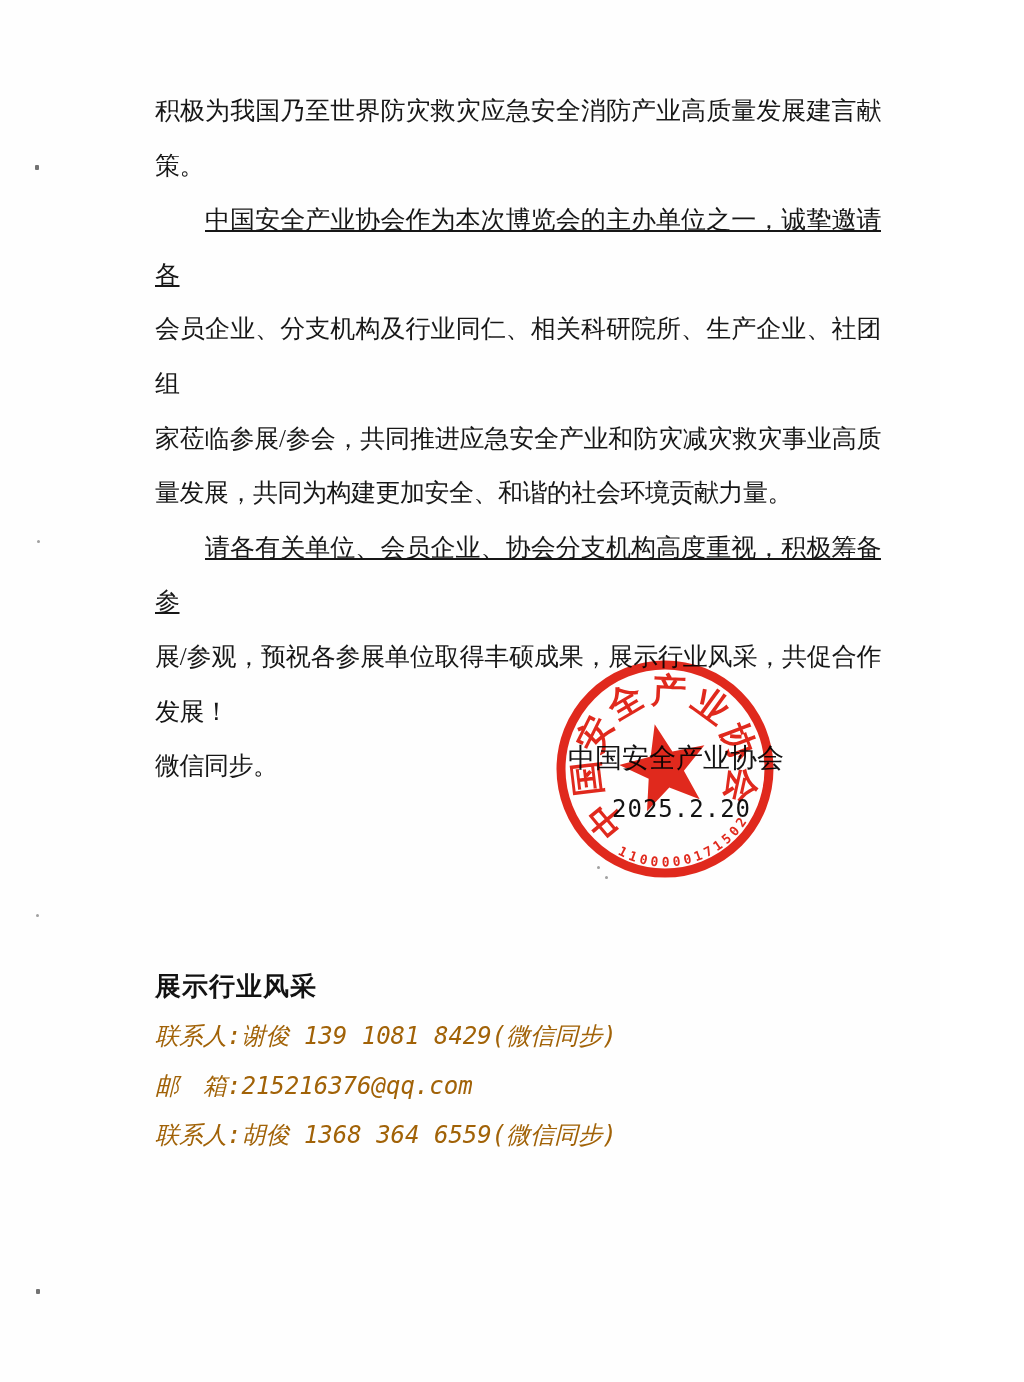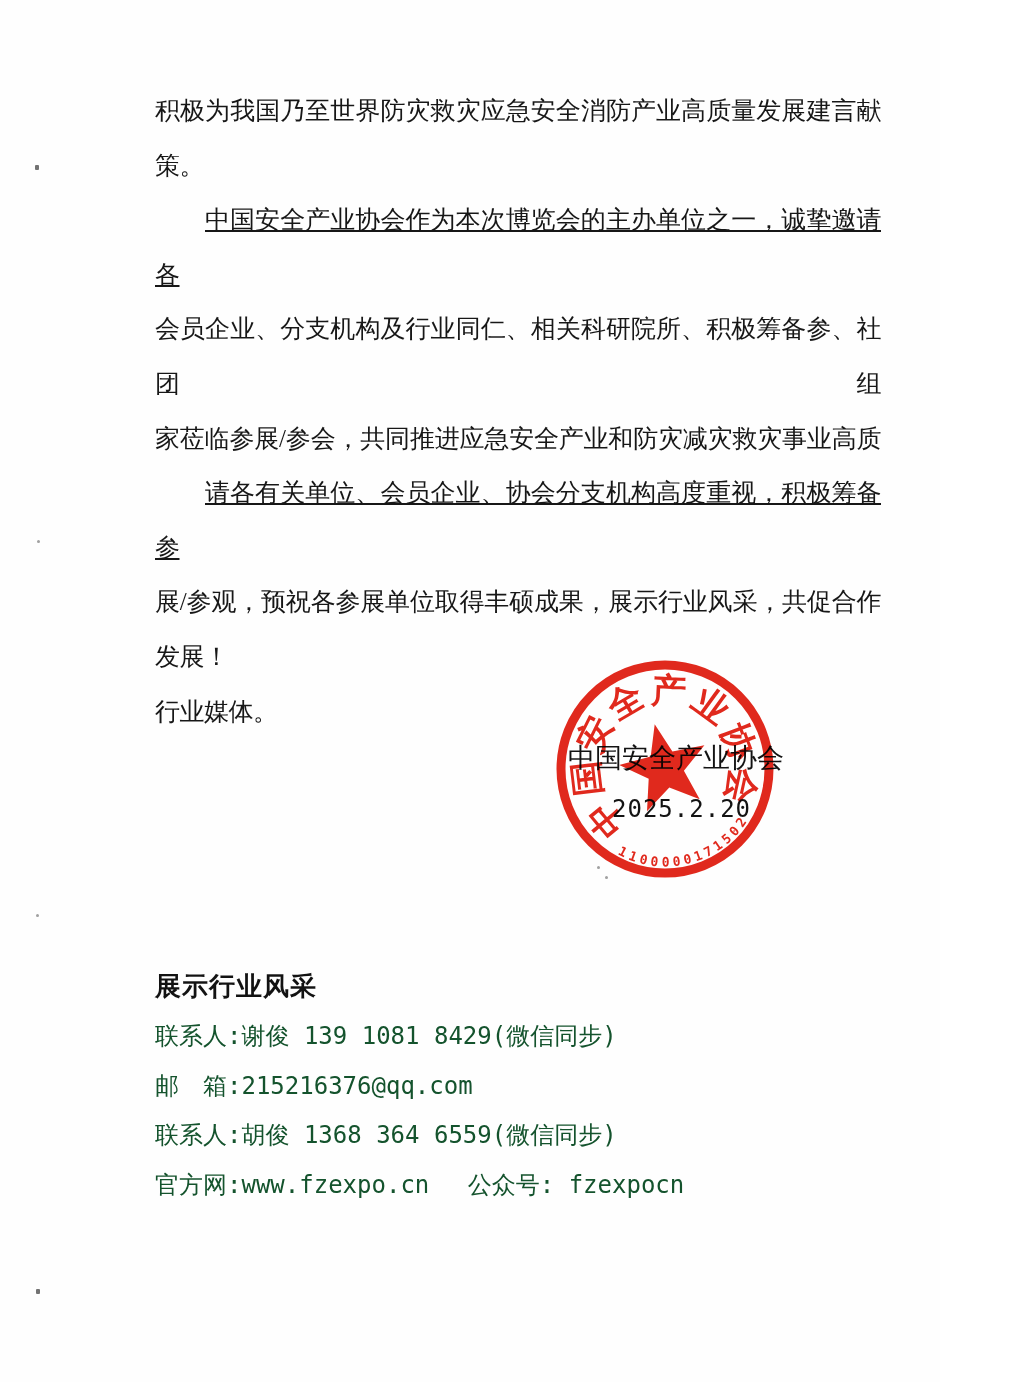--- a/index.html
+++ b/index.html
@@ -35,42 +35,43 @@
     font-size:24px;color:#131313;font-family:"DejaVu Sans Mono",monospace;
     letter-spacing:1px;white-space:nowrap;
   }
   
   .contact{position:absolute;left:155px;top:960px;}
   .contact-heading{
     font-weight:bold;font-size:26px;height:52px;line-height:52px;
     font-family:"Liberation Sans","DejaVu Sans",sans-serif;letter-spacing:1px;color:#121212;
   }
   .contact-line{
-    height:49.6px;line-height:49.6px;font-size:24px;color:#14532d;
-    font-family:"DejaVu Sans Mono","Liberation Mono",monospace;white-space:nowrap;
+    height:49.6px;line-height:49.6px;font-size:24px;color:#a16207;
+    font-family:"DejaVu Sans Mono","Liberation Mono",monospace;white-space:nowrap;font-style:italic;
   }
   
   .speck{position:absolute;width:4px;height:5px;background:#444;opacity:.75;border-radius:1px;}
   .speck.small{width:3px;height:3px;opacity:.5;border-radius:50%;}
 </style>
 </head>
 <body>
 
 <div class="page">
 
   <div class="body-text">
     <div class="bline">积极为我国乃至世界防灾救灾应急安全消防产业高质量发展建言献</div>
     <div class="bline e">策。</div>
     <div class="bline ind">中国安全产业协会作为本次博览会的主办单位之一，诚挚邀请各</div>
-    <div class="bline">会员企业、分支机构及行业同仁、相关科研院所、积极筹备参、社团组</div>
+    <div class="bline">会员企业、分支机构及行业同仁、相关科研院所、生产企业、社团组</div>
     <div class="bline">家莅临参展/参会，共同推进应急安全产业和防灾减灾救灾事业高质</div>
+    <div class="bline e">量发展，共同为构建更加安全、和谐的社会环境贡献力量。</div>
     <div class="bline ind">请各有关单位、会员企业、协会分支机构高度重视，积极筹备参</div>
     <div class="bline">展/参观，预祝各参展单位取得丰硕成果，展示行业风采，共促合作</div>
     <div class="bline e">发展！</div>
-    <div class="bline e">行业媒体。</div>
+    <div class="bline e">微信同步。</div>
   </div>
 
   <div class="signoff-org">中国安全产业协会</div>
   <div class="signoff-date">2025.2.20</div>
 
   <div class="seal" style="color: rgb(224, 29, 16);">
     <svg id="seal-svg" viewBox="0 0 226 226" width="226" height="226">
       <circle cx="113" cy="113" r="104" fill="none" stroke="currentColor" stroke-width="9"></circle>
       <polygon id="seal-star" fill="currentColor" points="102.7,68.2 120.4,95.5 152.4,89.3 131.9,114.7 147.7,143.2 117.3,131.5 95.0,155.3 96.7,122.8 67.2,109.0 98.7,100.5"></polygon>
     <text x="52.48248899360074" y="163.7802211652366" transform="rotate(-130 52.48248899360074 163.7802211652366)" class="ring-char" fill="currentColor">中</text>
@@ -95,21 +96,20 @@
         <text x="182.29279641154716" y="175.02828681712788" transform="rotate(-48.16630000000001 182.29279641154716 175.02828681712788)" class="num-char" fill="currentColor">0</text>
         <text x="189.18076771535922" y="166.34314042403653" transform="rotate(-54.9996 189.18076771535922 166.34314042403653)" class="num-char" fill="currentColor">2</text>
       </svg>
   </div>
 
   <div class="contact">
     <div class="contact-heading">展示行业风采</div>
     <div class="contact-line">联系人:谢俊 139 1081 8429(微信同步)</div>
     <div class="contact-line">邮　箱:215216376@qq.com</div>
     <div class="contact-line">联系人:胡俊 1368 364 6559(微信同步)</div>
-    <div class="contact-line">官方网:www.fzexpo.cn　 公众号: fzexpocn</div>
   </div>
 
   <div class="speck" style="left:35px;top:165px;"></div>
   <div class="speck small" style="left:37px;top:540px;"></div>
   <div class="speck small" style="left:36px;top:914px;"></div>
   <div class="speck" style="left:36px;top:1289px;"></div>
   <div class="speck small" style="left:597px;top:866px;"></div>
   <div class="speck small" style="left:605px;top:876px;"></div>
 
 </div>

